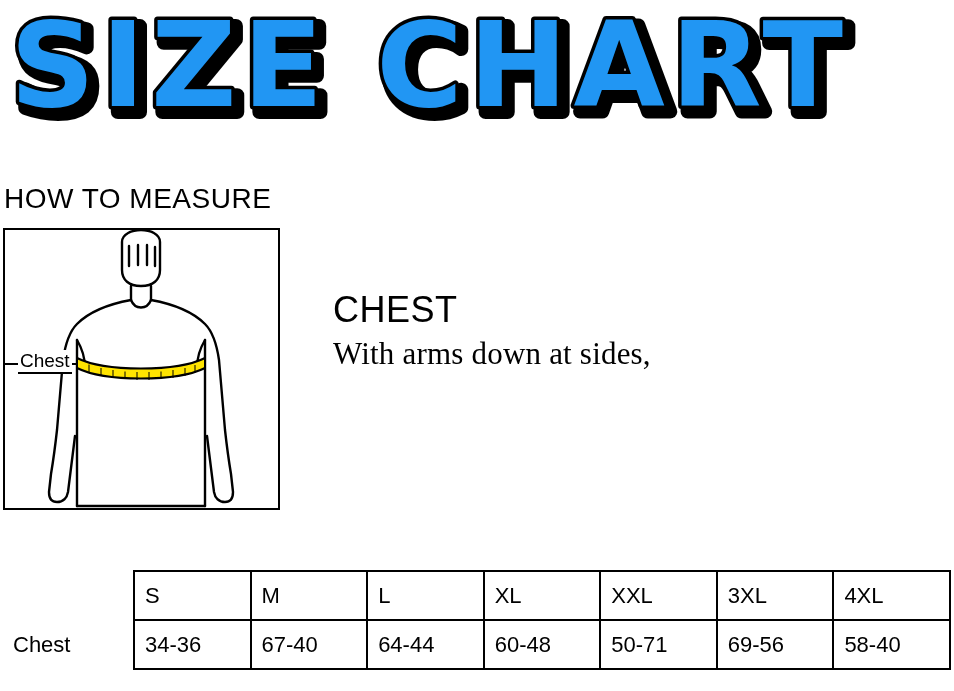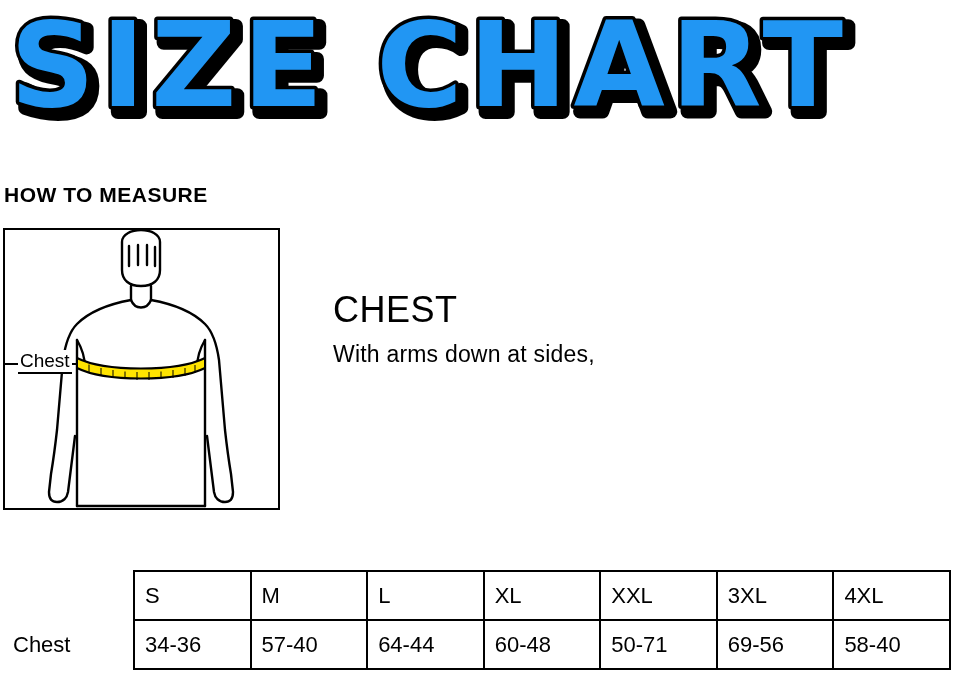--- a/index.html
+++ b/index.html
@@ -26,22 +26,22 @@
   }
   .title-svg {
     display: block;
   }
 
   
   .how-to {
     position: absolute;
     left: 4px;
     top: 183px;
-    font-size: 21px;
-    font-weight: bold;
+    font-size: 28px;
+    font-weight: normal;
     letter-spacing: 0.5px;
     font-family: "Liberation Sans", sans-serif;
   }
 
   
   .figure-box {
     position: absolute;
     left: 3px;
     top: 228px;
     width: 277px;
@@ -71,24 +71,24 @@
     top: 288px;
     width: 610px;
   }
   .desc-title {
     font-size: 36px;
     line-height: 44px;
     letter-spacing: 0.5px;
     font-family: "Liberation Sans", sans-serif;
   }
   .desc-body {
-    font-size: 23px;
+    font-size: 31px;
     line-height: 44px;
     letter-spacing: 0.2px;
-    font-family: Liberation Sans, sans-serif;
+    font-family: Liberation Serif, serif;
   }
 
   
   .size-table {
     position: absolute;
     left: 3px;
     top: 570px;
     border-collapse: collapse;
     width: 948px;
     table-layout: fixed;
@@ -197,21 +197,21 @@
       <td>M</td>
       <td>L</td>
       <td>XL</td>
       <td>XXL</td>
       <td>3XL</td>
       <td>4XL</td>
     </tr>
     <tr>
       <td class="rowhead">Chest</td>
       <td>34-36</td>
-      <td>57-40</td>
+      <td>67-40</td>
       <td>64-44</td>
       <td>60-48</td>
       <td>50-71</td>
       <td>69-56</td>
       <td>58-40</td>
     </tr>
   </tbody>
 </table>
 
 </body></html>

